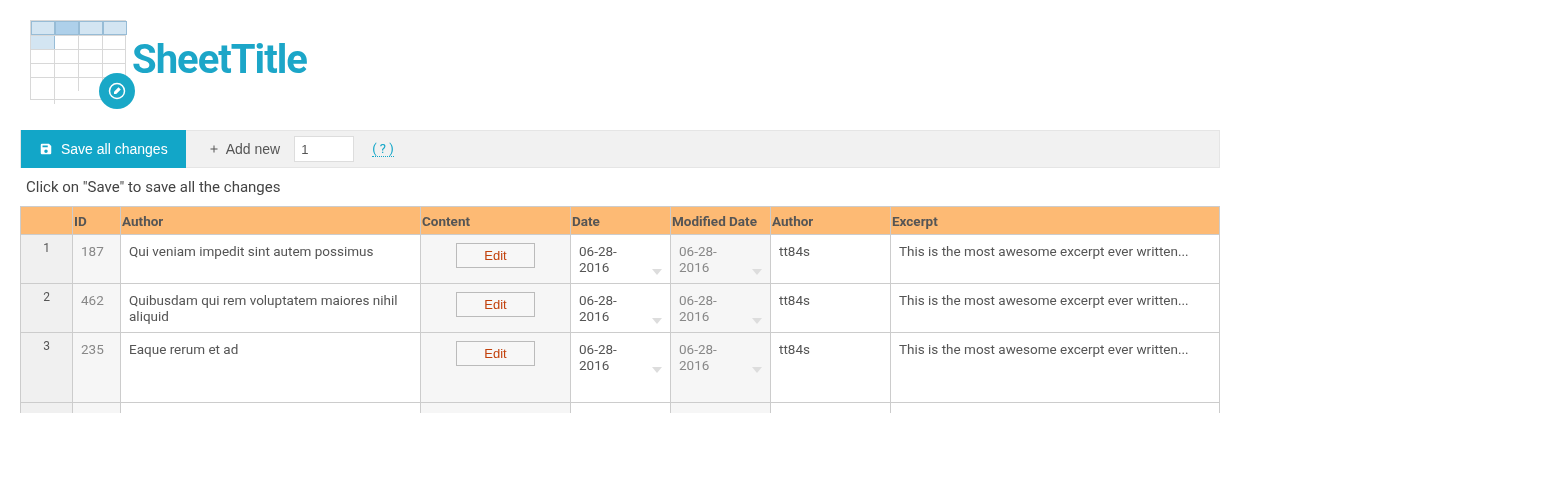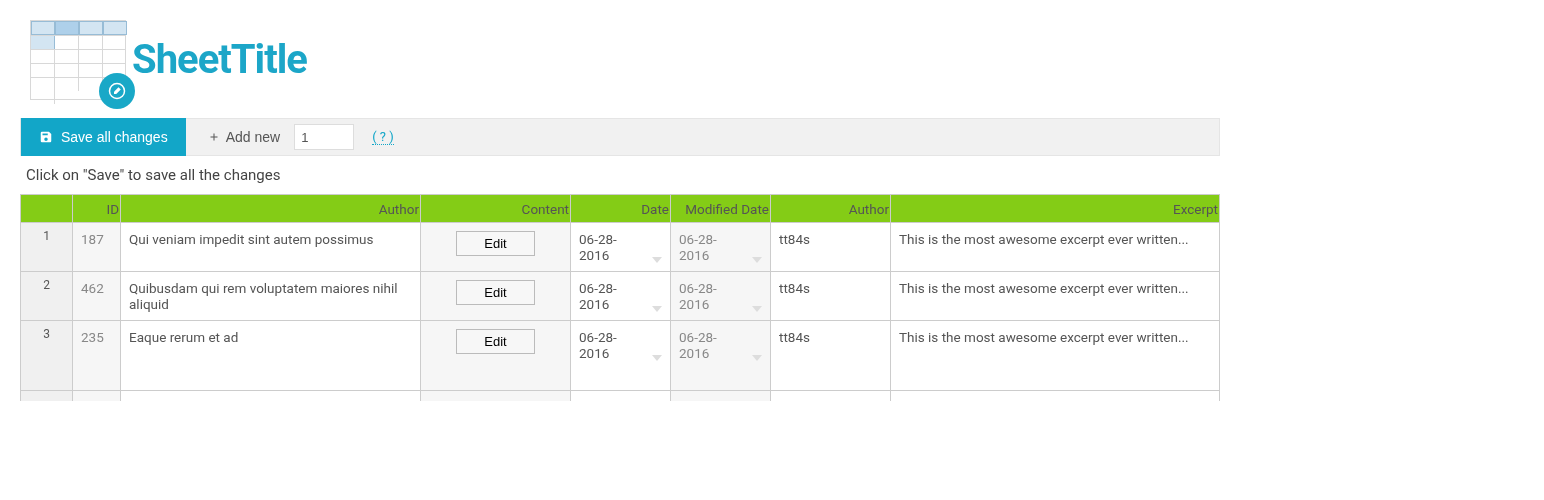--- a/index.html
+++ b/index.html
@@ -33,21 +33,21 @@
     background:#19a8c7; border-radius:50%; display:flex; align-items:center; justify-content:center;
   }
   .logo-text { display:flex; flex-direction:row; line-height:0.95; }
   .logo-text span { font-size: 40px; font-weight: 700; color: #1ca6c8; letter-spacing: -1px; }
 
   
   .toolbar {
     display: flex; align-items: center;
     background: #f1f1f1;
     border: 1px solid #e5e5e5;
-    padding: 0; height: 38px; margin-top: 8px;
+    padding: 0; height: 38px; margin-top: 20px;
   }
   .btn-save {
     background: #12a6c8; color: #fff; border: none;
     height: 38px; padding: 0 18px; font-size: 14px; cursor: pointer;
     display: flex; align-items: center; gap: 8px;
   }
   .btn-addnew {
     background: transparent; border: none; height: 29px; padding: 0 14px;
     color: #555; font-size: 14px; cursor: pointer;
     display: flex; align-items: center; gap: 6px;
@@ -65,39 +65,39 @@
 
   .hint { padding: 10px 6px; color: #444; font-size: 15px; }
 
   
   table.grid { border-collapse: collapse; width: 100%; table-layout: fixed; }
   table.grid th, table.grid td {
     border: 1px solid #ccc; font-size: 13.5px; color: #555;
     overflow: hidden; text-overflow: ellipsis;
   }
   table.grid th {
-    background: #84cc16; font-weight: 400; text-align: right;
+    background: #fdba74; font-weight: 700; text-align: left;
     height: 28px; vertical-align: middle;
   }
   table.grid td { padding: 8px 8px; vertical-align: top; background: #fff; }
   table.grid td.rownum {
     background: #f0f0f0; text-align: center; vertical-align: top;
     font-size: 12px; color: #555; padding-top: 6px;
   }
   table.grid td.dim { background: #f6f6f6; color: #888; }
   .col-rownum { width: 52px; }
   .col-id { width: 48px; }
   .col-title { width: 300px; }
   .col-content { width: 150px; }
   .col-date { width: 100px; }
   .col-moddate { width: 100px; }
   .col-author { width: 120px; }
   .col-excerpt { width: auto; }
   .edit-btn {
-    border: 1px solid #bbb; background: #f7f7f7; color: #000000;
+    border: 1px solid #bbb; background: #f7f7f7; color: #c2410c;
     padding: 4px 27px; font-size: 13px; cursor: pointer;
   }
   .date-cell { display:flex; justify-content: space-between; align-items:flex-end; }
   .caret-down {
     width: 0; height: 0; border-left: 5px solid transparent;
     border-right: 5px solid transparent; border-top: 6px solid #ddd;
     margin-top: 4px; margin-left: 6px;
   }
   tr.emptyrow td { height: 10px; padding:0; border-bottom: none; }
   .content-cell { text-align: center; background:#fcfcfc; }

